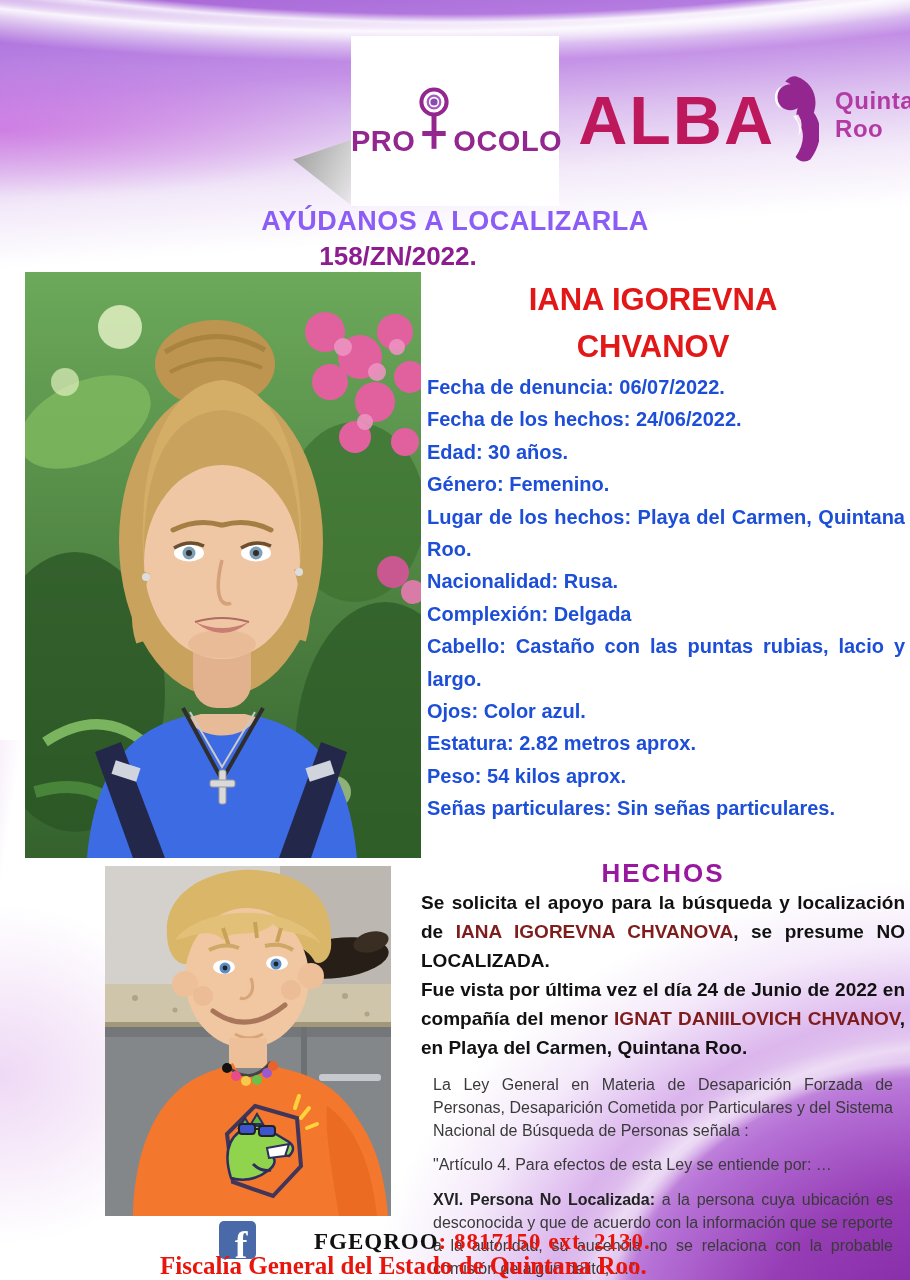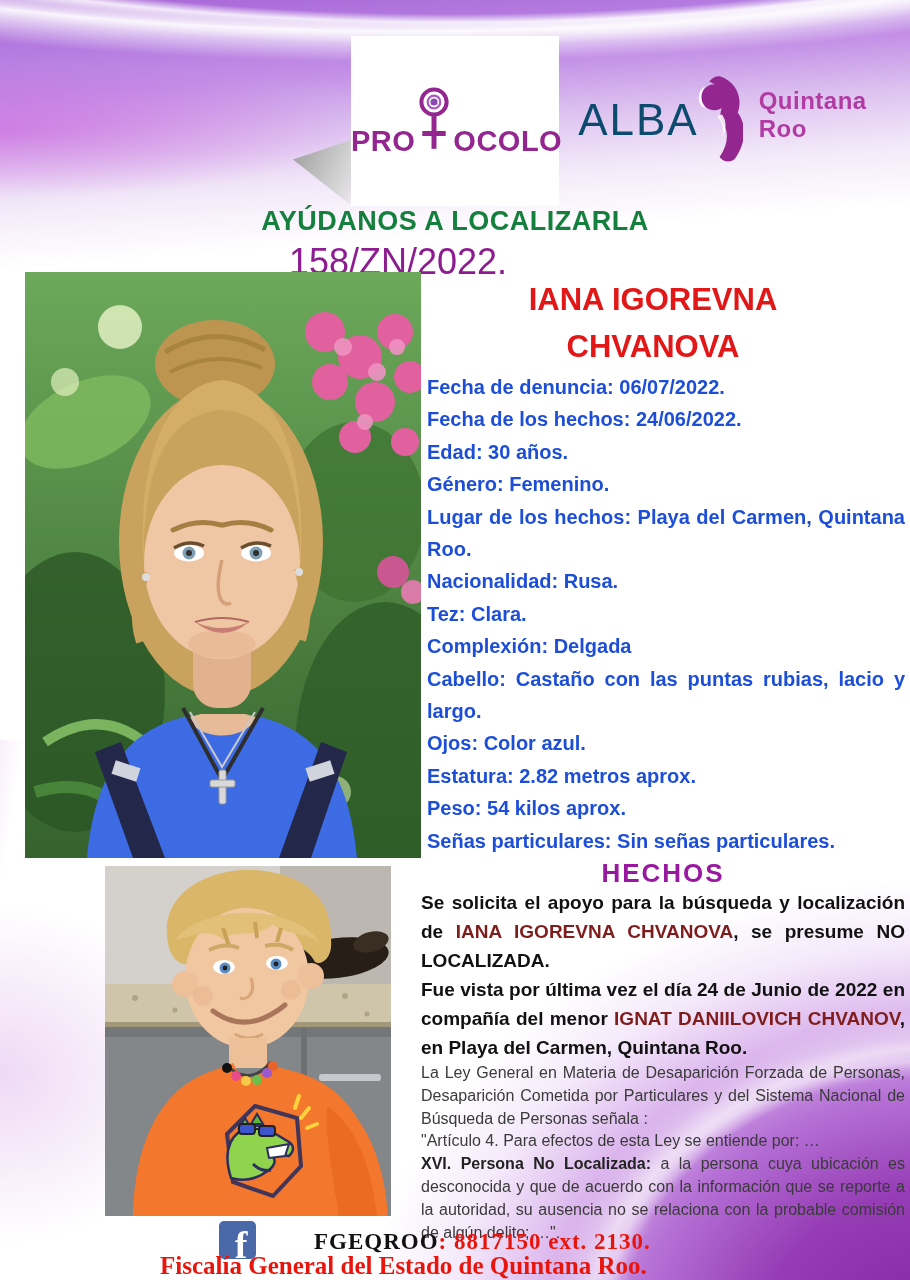--- a/index.html
+++ b/index.html
@@ -28,44 +28,44 @@
   
   .logo-shadow{position:absolute;left:293px;top:138px;width:64px;height:72px;z-index:1;
     background:linear-gradient(115deg,#9b9b9b,#d6d6d6 70%,rgba(255,255,255,0));
     clip-path:polygon(100% 0, 0 30%, 100% 100%);}
   .logo-box{position:absolute;left:351px;top:36px;width:208px;height:170px;background:#ffffff;z-index:2;
     display:flex;flex-direction:row;align-items:center;gap:16px;}
   .protocolo-row{display:flex;align-items:flex-end;justify-content:center;height:68px;margin-top:2px;}
   .protocolo-row span{font-size:29px;font-weight:800;color:#93278f;letter-spacing:.5px;line-height:30px;}
   .venus{width:36px;height:72px;margin:0 1px;}
   .alba-row{display:flex;align-items:center;margin-top:-2px;}
-  .alba-word{font-size:44px;font-weight:400;color:#0c4a6e;letter-spacing:2px;line-height:58px;}
+  .alba-word{font-size:68px;font-weight:700;color:#be185d;letter-spacing:2px;line-height:58px;}
   .silhouette{width:52px;height:88px;margin-left:-8px;margin-top:-4px;}
   .region-word{font-size:24px;font-weight:800;color:#b13ba3;margin-top:-12px;letter-spacing:.5px;}
   
   .help-title{position:absolute;left:0;top:206px;width:910px;text-align:center;z-index:2;
-    font-size:27px;font-weight:700;color:#15803d;letter-spacing:.5px;}
+    font-size:27px;font-weight:700;color:#8b5cf6;letter-spacing:.5px;}
   .case-number{position:absolute;left:0;top:241px;width:796px;text-align:center;z-index:2;
-    font-size:36px;font-weight:400;color:#8e1c91;}
+    font-size:26px;font-weight:700;color:#8e1c91;}
   
   .photo-woman{position:absolute;left:25px;top:272px;width:396px;height:586px;z-index:2;}
   .photo-boy{position:absolute;left:105px;top:866px;width:286px;height:350px;z-index:2;}
   .photo-woman svg,.photo-boy svg{display:block;width:100%;height:100%;}
   
   .name-title{position:absolute;left:427px;top:276px;width:452px;z-index:2;text-align:center;
     color:#e21717;font-size:31px;font-weight:700;line-height:47px;}
   .details{position:absolute;left:427px;top:371px;width:478px;z-index:2;}
   .details p{margin:0;font-size:20px;font-weight:700;line-height:32.4px;color:#1d4ed8;
     text-align:justify;}
   .hechos{position:absolute;left:421px;top:860px;width:484px;z-index:2;}
   .hechos-title{margin:0 0 2px 0;text-align:center;font-size:26px;line-height:26px;
     font-weight:700;color:#98189f;letter-spacing:2px;}
   .hechos p.fact{margin:0;font-size:19px;font-weight:700;line-height:29px;color:#111;text-align:justify;}
   .hechos .red{color:#7f1d1d;margin-top:8px;}
-  .legal p{margin:0;font-size:16px;font-weight:400;line-height:22.8px;color:#3a3a3a;text-align:justify;}
+  .legal p{margin:12px;font-size:16px;font-weight:400;line-height:22.8px;color:#3a3a3a;text-align:justify;}
   .legal .lead{font-weight:700;color:#222;}
   
   .fb-icon{position:absolute;left:219px;top:1221px;width:37px;height:38px;z-index:3;
     background:#4a69a8;border-radius:5px;overflow:hidden;color:#fff;
     font-family:"Liberation Serif",serif;font-weight:700;font-size:38px;line-height:48px;
     text-align:center;padding-left:7px;box-sizing:border-box;}
   .footer-line1{position:absolute;left:295px;top:1229px;z-index:3;white-space:nowrap;
     font-family:"Liberation Serif",serif;font-weight:700;font-size:23px;letter-spacing:1px;}
   .footer-line1 .acct{color:#111;margin-left:19px;}
   .footer-line1 .phone{color:#e8150d;}
@@ -244,31 +244,30 @@
         <path d="M196,252 l8,-10"></path>
           <path d="M202,262 l10,-4"></path>
           <path d="M190,242 l4,-12"></path>
       </g>
       <path d="M148,298 q8,8 18,6" stroke="#2d2d5e" stroke-width="3" fill="none"></path>
     </svg>
   </div>
 
   <div class="name-title">
     <div>IANA IGOREVNA</div>
-    <div>CHVANOVA</div>
+    <div>CHVANOV</div>
   </div>
 
   <div class="details">
     <p>Fecha de denuncia: 06/07/2022.</p>
     <p>Fecha de los hechos: 24/06/2022.</p>
     <p>Edad: 30 años.</p>
     <p>Género: Femenino.</p>
     <p>Lugar de los hechos: Playa del Carmen, Quintana Roo.</p>
     <p>Nacionalidad: Rusa.</p>
-    <p>Tez: Clara.</p>
     <p>Complexión: Delgada</p>
     <p>Cabello: Castaño con las puntas rubias, lacio y largo.</p>
     <p>Ojos: Color azul.</p>
     <p>Estatura: 2.82 metros aprox.</p>
     <p>Peso: 54 kilos aprox.</p>
     <p>Señas particulares: Sin señas particulares.</p>
   </div>
 
   <div class="hechos">
     <h2 class="hechos-title">HECHOS</h2>

